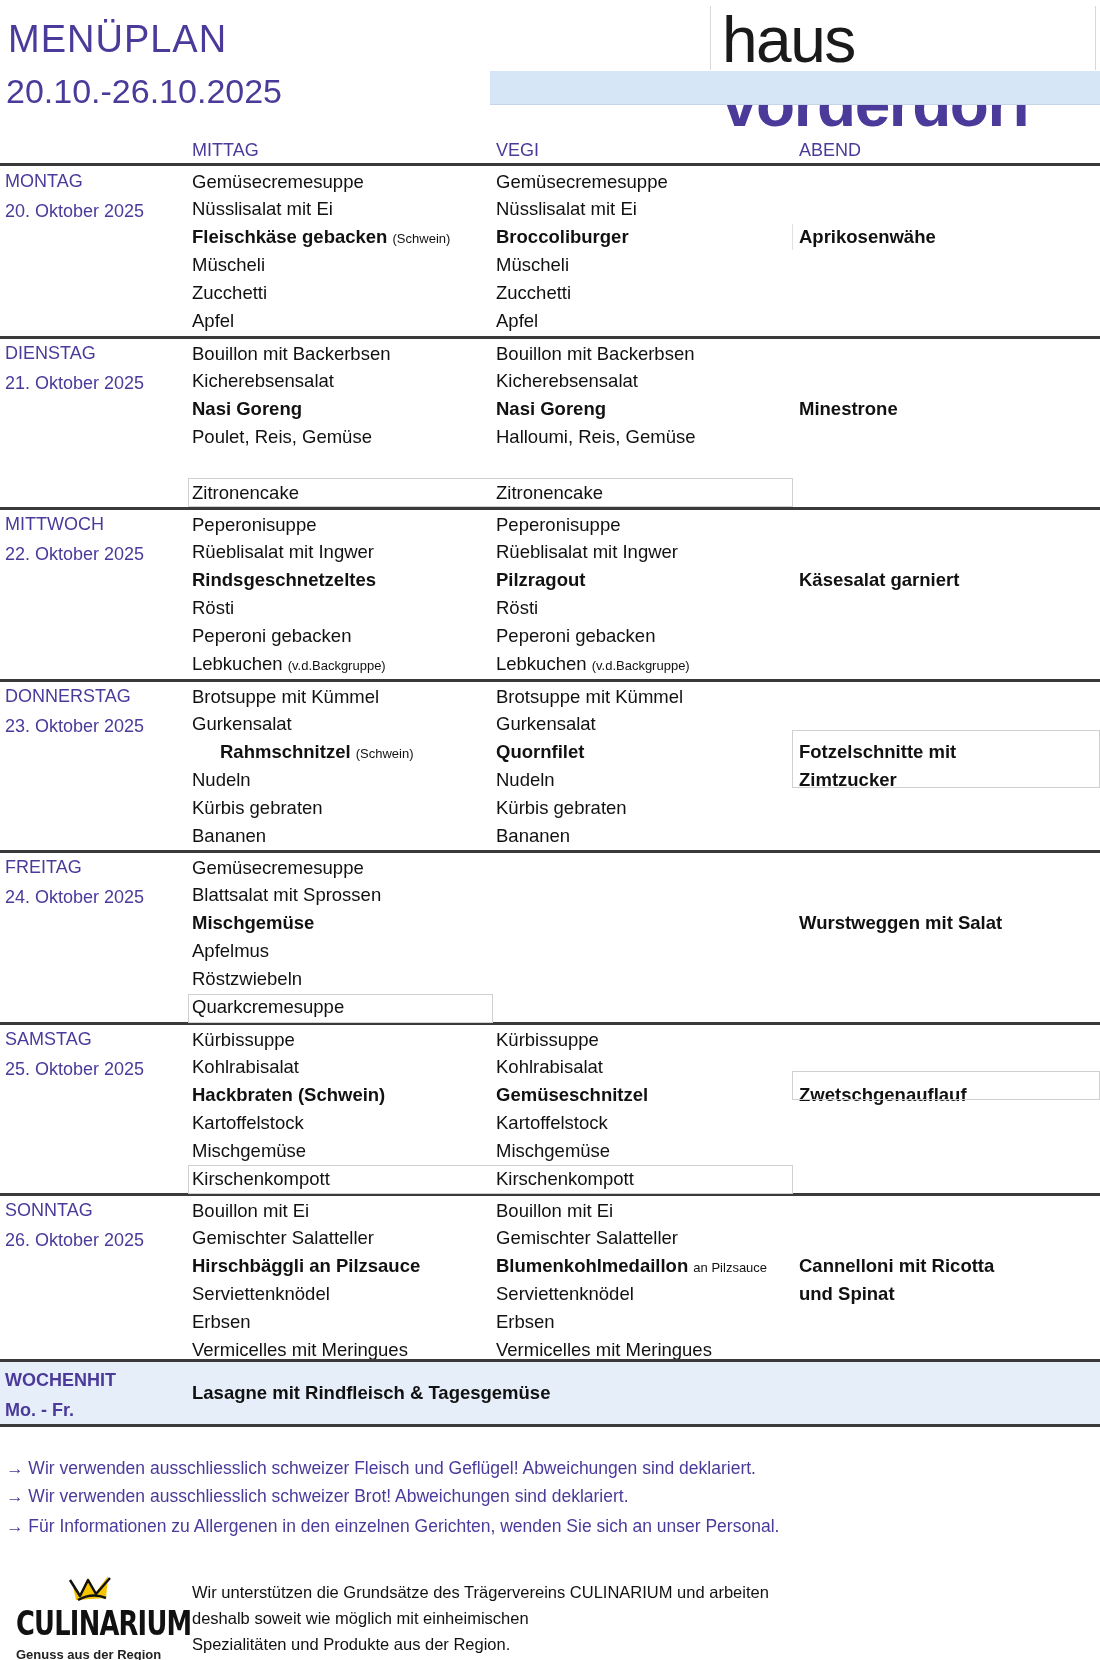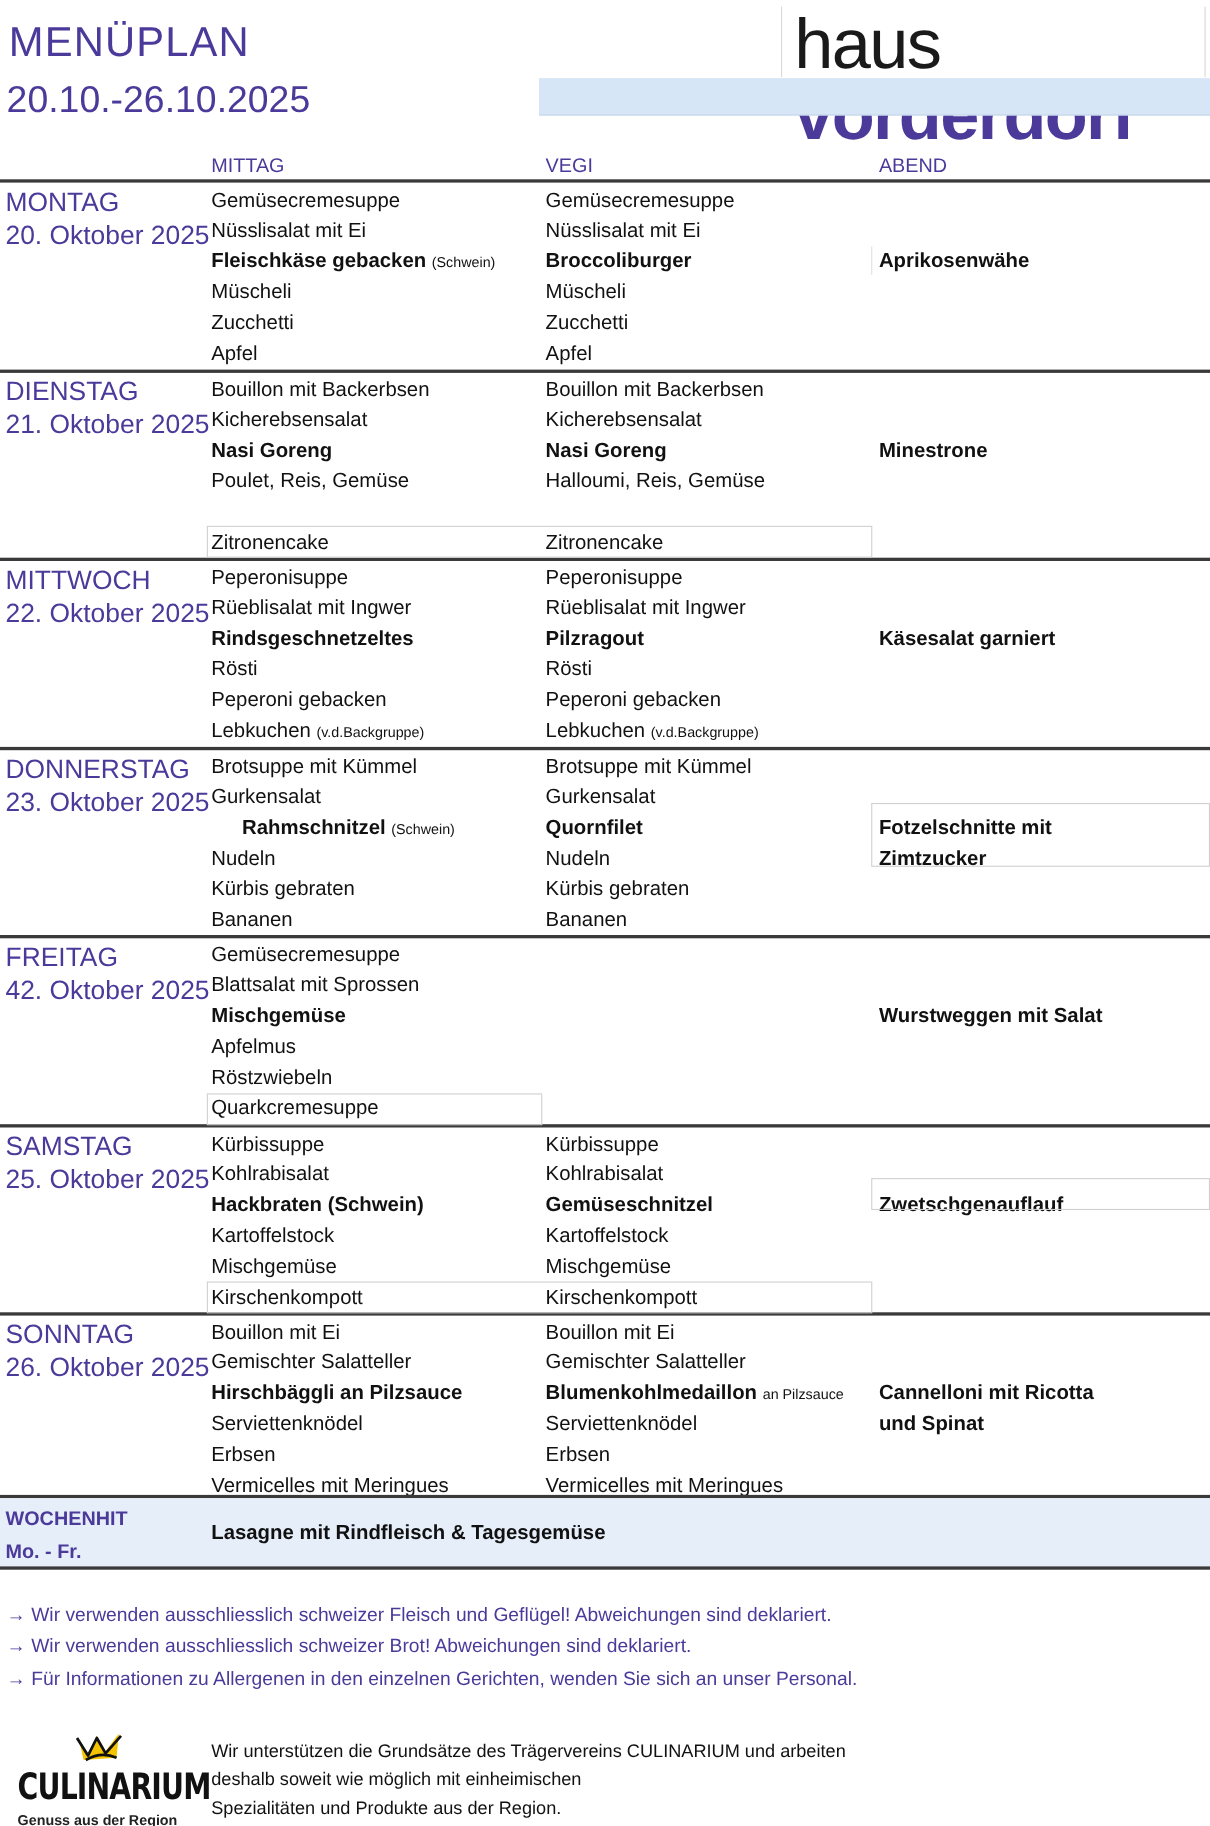--- a/index.html
+++ b/index.html
@@ -11,21 +11,21 @@
 
   .logo-box { position: absolute; left: 710px; top: 6px; width: 386px; height: 64px; border-left: 1px solid #d8d8d8; border-right: 1px solid #d8d8d8; }
   .logo { position: absolute; left: 722px; top: 8px; font-size: 64px; letter-spacing: -1.5px; line-height: 64px; }
   .logo .a { color: #1a1a1a; font-weight: 300; }
   .logo .b { color: #4b3a9a; font-weight: bold; }
   .header-band { position: absolute; left: 490px; top: 71px; width: 610px; height: 34px; background: #d7e6f7; border-bottom: 1px solid #c5d4e6; }
 
   .col-head { position: absolute; top: 140px; font-size: 18px; color: #4b3a9a; }
   .head-rule { position: absolute; left: 0; top: 163px; width: 1100px; height: 3px; background: #3a3a3a; }
   .day-rule { position: absolute; left: 0; width: 1100px; height: 3px; background: #3a3a3a; }
-  .day-name, .day-date { position: absolute; left: 5px; font-size: 24px; color: #4b3a9a; }
+  .day-name, .day-date { position: absolute; left: 5px; font-size: 18px; color: #4b3a9a; }
   .cell { position: absolute; font-size: 18.5px; color: #111; white-space: nowrap; }
   .cell.bold { font-weight: bold; }
   .cell .note { font-size: 13px; font-weight: normal; }
   .boxline { position: absolute; border: 1px solid #d0d0d0; }
 
   .wochenhit { position: absolute; left: 0; top: 1362px; width: 1100px; height: 63px; background: #e6eef9; }
   .wochenhit-rule { position: absolute; left: 0; top: 1424px; width: 1100px; height: 3px; background: #3a3a3a; }
   .wh-label { position: absolute; left: 5px; font-size: 18px; font-weight: bold; color: #4b3a9a; }
   .wh-dish { position: absolute; left: 192px; top: 1382px; font-size: 18.5px; font-weight: bold; }
 
@@ -112,21 +112,21 @@
     <div class="cell" style="left: 496px; top: 686px;"><span>Brotsuppe mit Kümmel</span></div>
     <div class="cell" style="left: 496px; top: 713px;"><span>Gurkensalat</span></div>
     <div class="cell bold" style="left: 496px; top: 741px;"><span>Quornfilet</span></div>
     <div class="cell" style="left: 496px; top: 769px;"><span>Nudeln</span></div>
     <div class="cell" style="left: 496px; top: 797px;"><span>Kürbis gebraten</span></div>
     <div class="cell" style="left: 496px; top: 825px;"><span>Bananen</span></div>
     <div class="cell bold" style="left: 799px; top: 741px;">Fotzelschnitte mit</div>
     <div class="cell bold" style="left: 799px; top: 769px;">Zimtzucker</div>
     <div class="day-rule" style="top: 850px;"></div>
     <div class="day-name" style="top: 857px;">FREITAG</div>
-    <div class="day-date" style="top: 887px;">42. Oktober 2025</div>
+    <div class="day-date" style="top: 887px;">24. Oktober 2025</div>
     <div class="cell" style="left: 192px; top: 857px;"><span>Gemüsecremesuppe</span></div>
     <div class="cell" style="left: 192px; top: 884px;"><span>Blattsalat mit Sprossen</span></div>
     <div class="cell bold" style="left: 192px; top: 912px;"><span>Mischgemüse</span></div>
     <div class="cell" style="left: 192px; top: 940px;"><span>Apfelmus</span></div>
     <div class="cell" style="left: 192px; top: 968px;"><span>Röstzwiebeln</span></div>
     <div class="cell" style="left: 192px; top: 996px;"><span>Quarkcremesuppe</span></div>
     <div class="cell bold" style="left: 799px; top: 912px;">Wurstweggen mit Salat</div>
     <div class="day-rule" style="top: 1022px;"></div>
     <div class="day-name" style="top: 1029px;">SAMSTAG</div>
     <div class="day-date" style="top: 1059px;">25. Oktober 2025</div>

